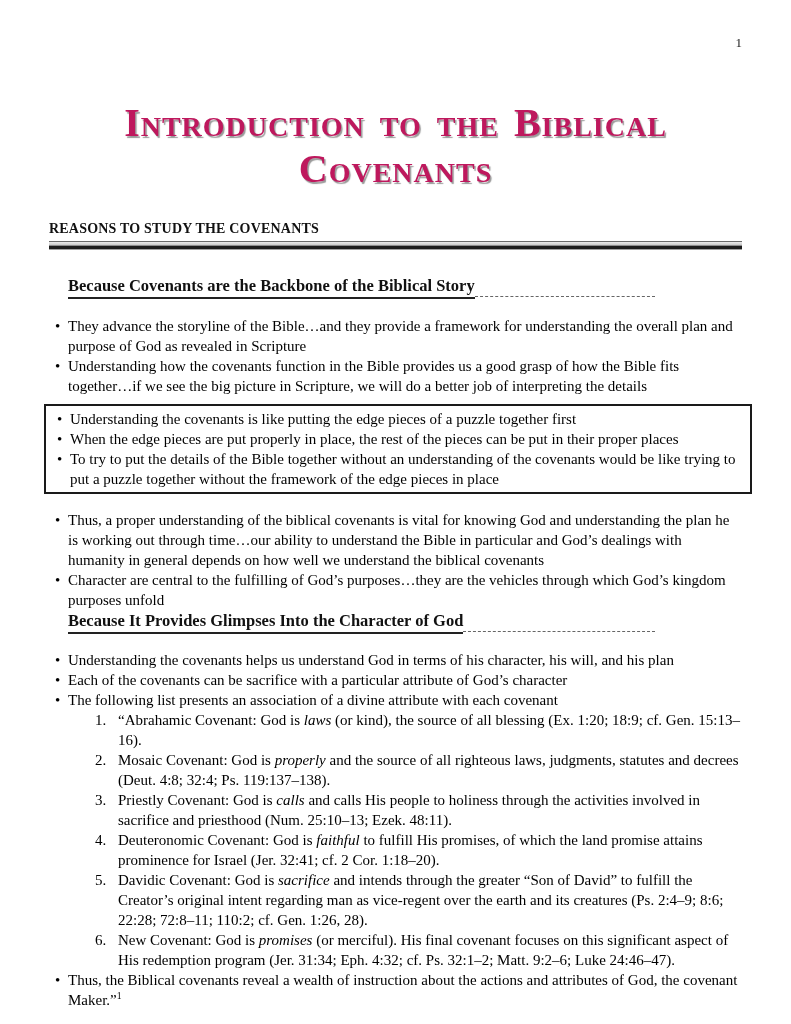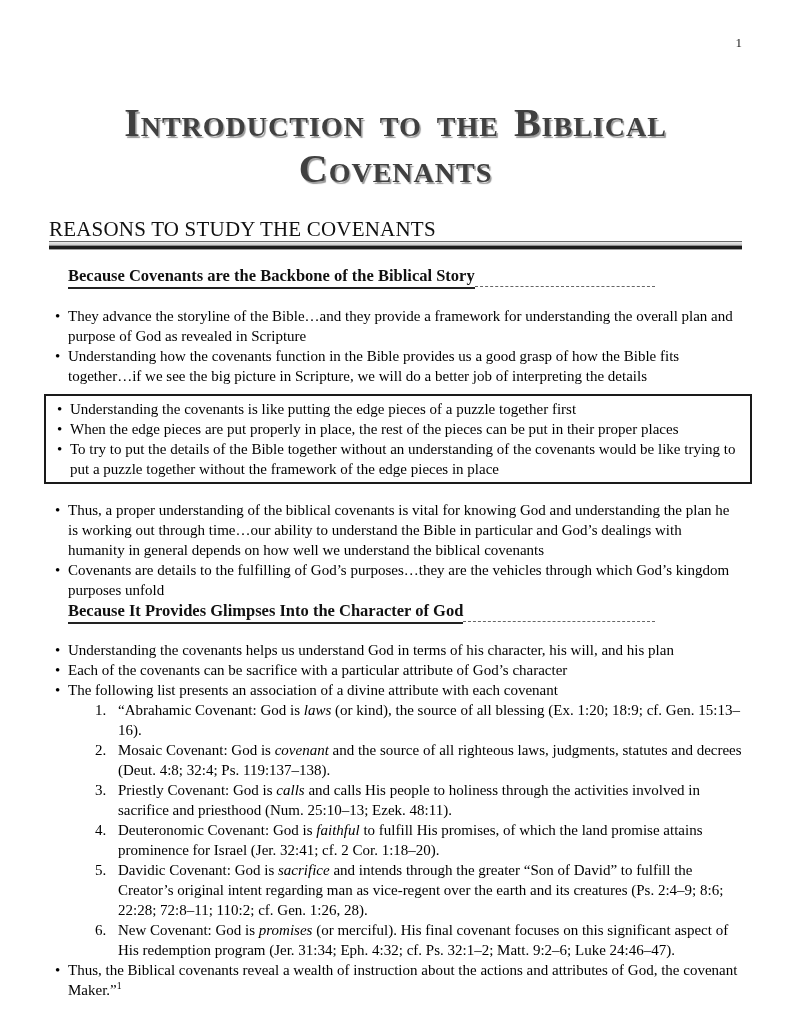--- a/index.html
+++ b/index.html
@@ -19,47 +19,47 @@
 
   
   .doc-title{
     text-align:center;
     font-variant:small-caps;
     font-weight:bold;
     font-size:40px;
     line-height:46px;
     letter-spacing:1px;
     word-spacing:4px;
-    color:#404040;
+    color:#be185d;
     text-shadow:1.5px 1.5px 1px #9a9a9a;
   }
   .doc-title span{display:block;}
 
   
   .section-heading{
     margin-top:26px;
-    font-size:21px;line-height:20px;
-    font-weight:normal;color:#111;
+    font-size:14px;line-height:20px;
+    font-weight:bold;color:#111;
     letter-spacing:0.2px;
   }
   .heading-rule{
     height:8px;margin-top:2px;
     background:linear-gradient(to bottom,
       #6a6a6a 0px,#6a6a6a 1px,
       #ececec 1px,#c9c9c9 4px,
       #8d8d8d 4px,#8d8d8d 5px,
       #1c1c1c 5px,#1c1c1c 8px);
     box-shadow:0 1px 0 #a0a0a0;
   }
 
   
   .subheading-row{
     display:flex;align-items:flex-end;
     margin-left:19px;width:587px;
-    margin-top:16px;
+    margin-top:26px;
   }
   .subheading-row.second{margin-top:0;}
   .subheading-text{
     font-size:16.5px;line-height:22px;font-weight:bold;color:#111;
     border-bottom:2px solid #222;
     white-space:nowrap;
   }
   .subheading-tail{
     flex:1;height:0;
     border-bottom:1px dashed #666;
@@ -133,21 +133,21 @@
       </div>
   </div>
 
   <div class="bullet-list after-box">
       <div class="li-row">
         <span class="li-marker">•</span>
         <span class="li-text">Thus, a proper understanding of the biblical covenants is vital for knowing God and understanding the plan he is working out through time…our ability to understand the Bible in particular and God’s dealings with humanity in general depends on how well we understand the biblical covenants</span>
       </div>
       <div class="li-row">
         <span class="li-marker">•</span>
-        <span class="li-text">Covenants are details to the fulfilling of God’s purposes…they are the vehicles through which God’s kingdom purposes unfold</span>
+        <span class="li-text">Character are central to the fulfilling of God’s purposes…they are the vehicles through which God’s kingdom purposes unfold</span>
       </div>
     </div>
 
   <div class="subheading-row second">
     <span class="subheading-text">Because It Provides Glimpses Into the Character of God</span>
     <span class="subheading-tail"></span>
   </div>
 
   <div class="bullet-list sub2-bullets">
       <div class="li-row">
@@ -164,21 +164,21 @@
       </div>
     </div>
 
   <div class="numbered-list">
       <div class="li-row">
         <span class="li-marker">1.</span>
         <span class="li-text">“Abrahamic Covenant: God is <i>laws</i> (or kind), the source of all blessing (Ex. 1:20; 18:9; cf. Gen. 15:13–16).</span>
       </div>
       <div class="li-row">
         <span class="li-marker">2.</span>
-        <span class="li-text">Mosaic Covenant: God is <i>covenant</i> and the source of all righteous laws, judgments, statutes and decrees (Deut. 4:8; 32:4; Ps. 119:137–138).</span>
+        <span class="li-text">Mosaic Covenant: God is <i>properly</i> and the source of all righteous laws, judgments, statutes and decrees (Deut. 4:8; 32:4; Ps. 119:137–138).</span>
       </div>
       <div class="li-row">
         <span class="li-marker">3.</span>
         <span class="li-text">Priestly Covenant: God is <i>calls</i> and calls His people to holiness through the activities involved in sacrifice and priesthood (Num. 25:10–13; Ezek. 48:11).</span>
       </div>
       <div class="li-row">
         <span class="li-marker">4.</span>
         <span class="li-text">Deuteronomic Covenant: God is <i>faithful</i> to fulfill His promises, of which the land promise attains prominence for Israel (Jer. 32:41; cf. 2 Cor. 1:18–20).</span>
       </div>
       <div class="li-row">

